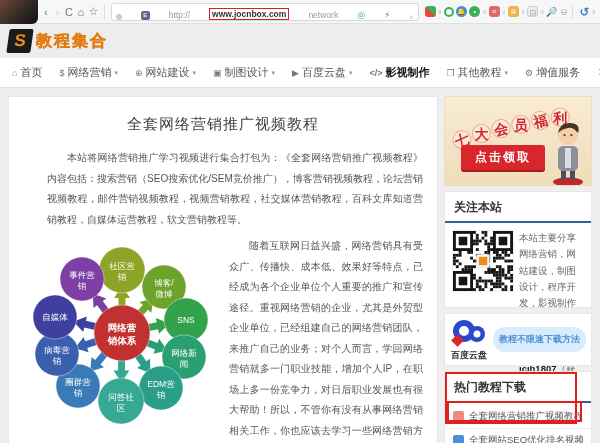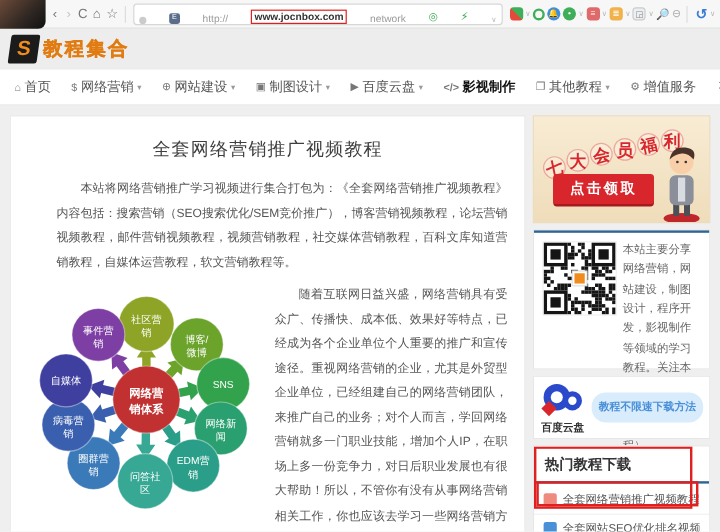--- a/index.html
+++ b/index.html
@@ -257,20 +257,21 @@
         <rect x="11" y="25" width="20" height="25" rx="5" fill="#8a8f99"></rect>
         <rect x="18" y="27" width="6" height="20" fill="#d9dce0"></rect>
         <circle cx="21" cy="14" r="10" fill="#f8cfa8"></circle>
         <path d="M11 12 Q13 1 24 2 Q34 3 31 12 Q26 6 21 7 Q15 8 11 12 Z" fill="#4a3429"></path>
         <circle cx="17.5" cy="14" r="1.1" fill="#333"></circle>
         <circle cx="24.5" cy="14" r="1.1" fill="#333"></circle>
       </svg>
     </div>
 
     <div class="card follow-card">
+      <h3>关注本站</h3>
       <div class="hd-line"></div>
       <div class="follow-body">
         <svg class="qr" width="62" height="62" viewBox="0 0 63 63" id="qr-svg">
             <rect x="0" y="0" width="63" height="63" fill="#fff"></rect>
             <rect x="21" y="0" width="3" height="3" fill="#151515"></rect>
             <rect x="30" y="0" width="3" height="3" fill="#151515"></rect>
             <rect x="33" y="0" width="3" height="3" fill="#151515"></rect>
             <rect x="24" y="3" width="3" height="3" fill="#151515"></rect>
             <rect x="33" y="3" width="3" height="3" fill="#151515"></rect>
             <rect x="24" y="6" width="3" height="3" fill="#151515"></rect>

